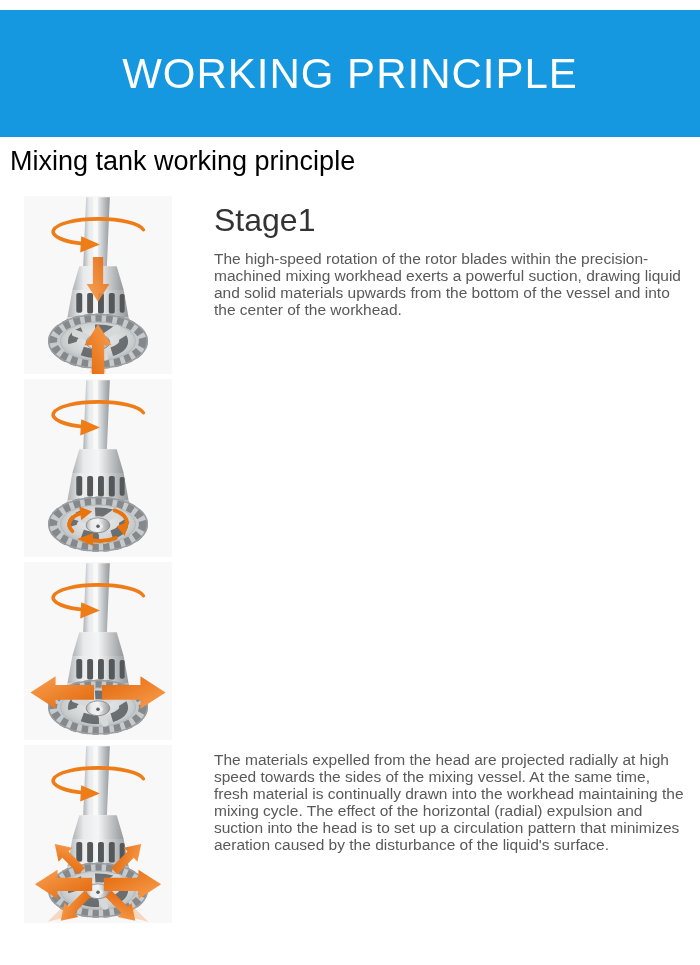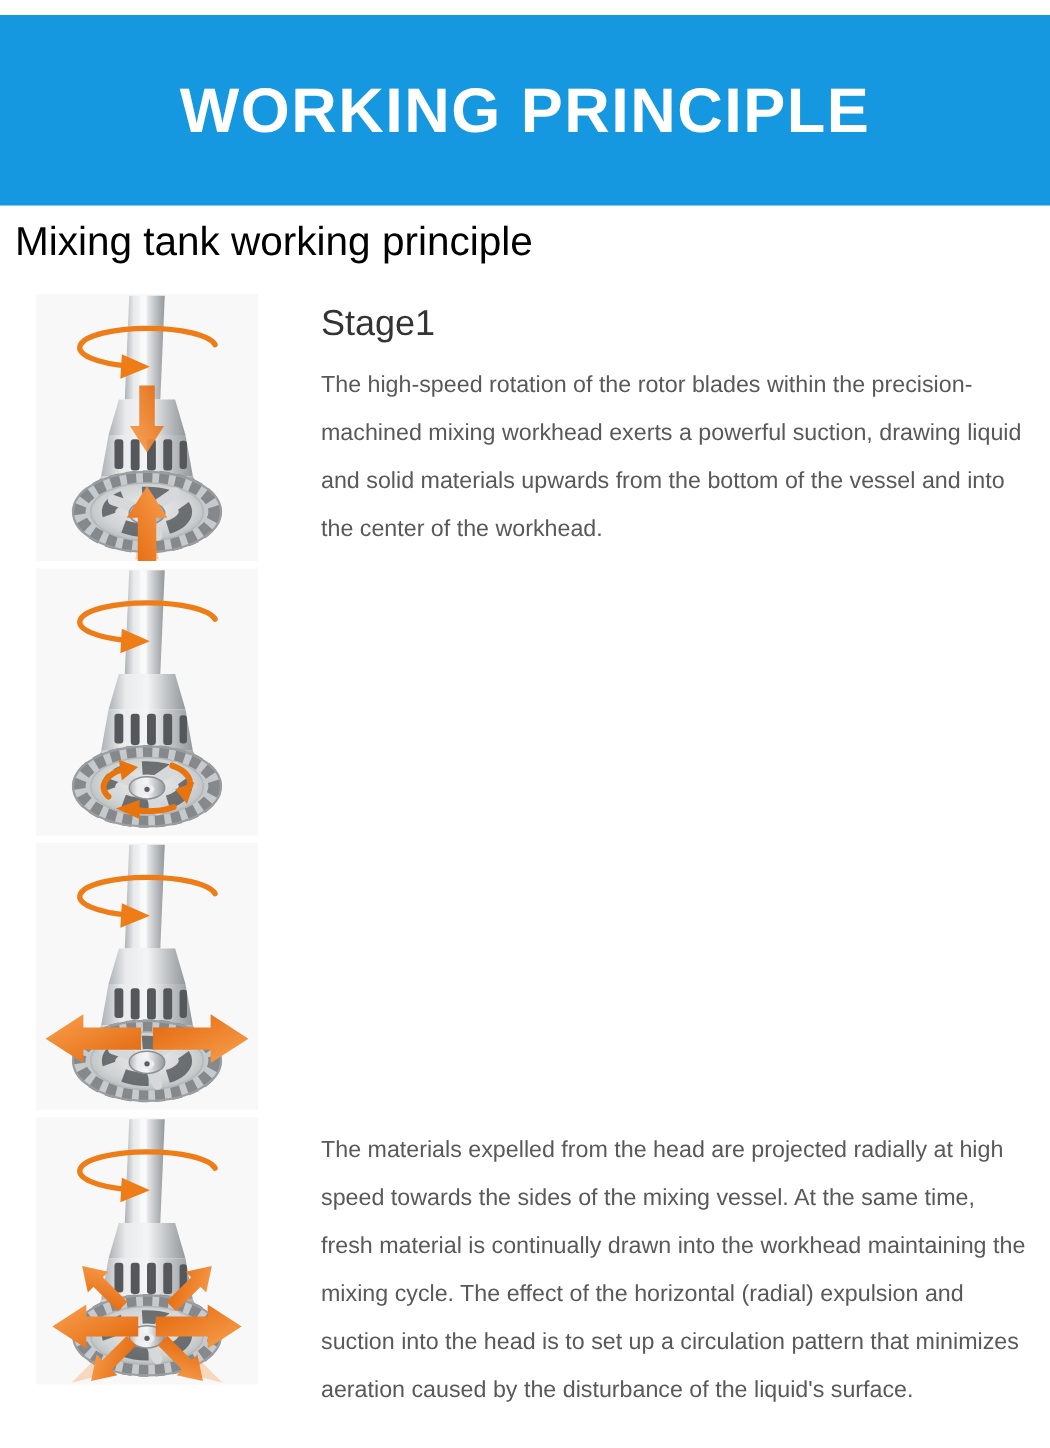--- a/index.html
+++ b/index.html
@@ -6,39 +6,39 @@
   body{
     width:700px;height:965px;background:#ffffff;
     font-family:"Liberation Sans","DejaVu Sans",sans-serif;
     overflow:hidden;
   }
   .banner{
     margin-top:10px;height:127px;background:#1598e0;
     display:flex;align-items:center;justify-content:center;
   }
   .banner-title{
-    color:#ffffff;font-size:42px;letter-spacing:1px;font-weight:700;
+    color:#ffffff;font-size:42px;letter-spacing:1px;font-weight:400;
   }
   .page-title{
     margin:9px 0 0 10px;font-size:27px;font-weight:400;color:#000000;
   }
   .stages{margin-top:19px;}
   .stage{
     display:flex;align-items:flex-start;
     padding-left:24px;margin-bottom:5px;
   }
   .stage-photo{
     width:148px;height:178px;flex:none;background:#f8f8f9;display:block;
   }
   .stage-text{margin-left:42px;width:472px;padding-top:6px;}
   .stage-title{
-    font-size:24px;font-weight:400;color:#333333;margin:0 0 11px 0;
+    font-size:32px;font-weight:400;color:#333333;margin:0 0 11px 0;
   }
   .stage-desc{
-    font-size:15.5px;line-height:32px;color:#595959;margin:0;
+    font-size:15.5px;line-height:17px;color:#595959;margin:0;
   }
   .defs-holder{position:absolute;width:0;height:0;}
 </style>
 </head>
 <body>
 
 <svg class="defs-holder" aria-hidden="true">
   <defs>
     <linearGradient id="metalV" x1="0" y1="0" x2="1" y2="0">
       <stop offset="0" stop-color="#aeb2b5"></stop>

